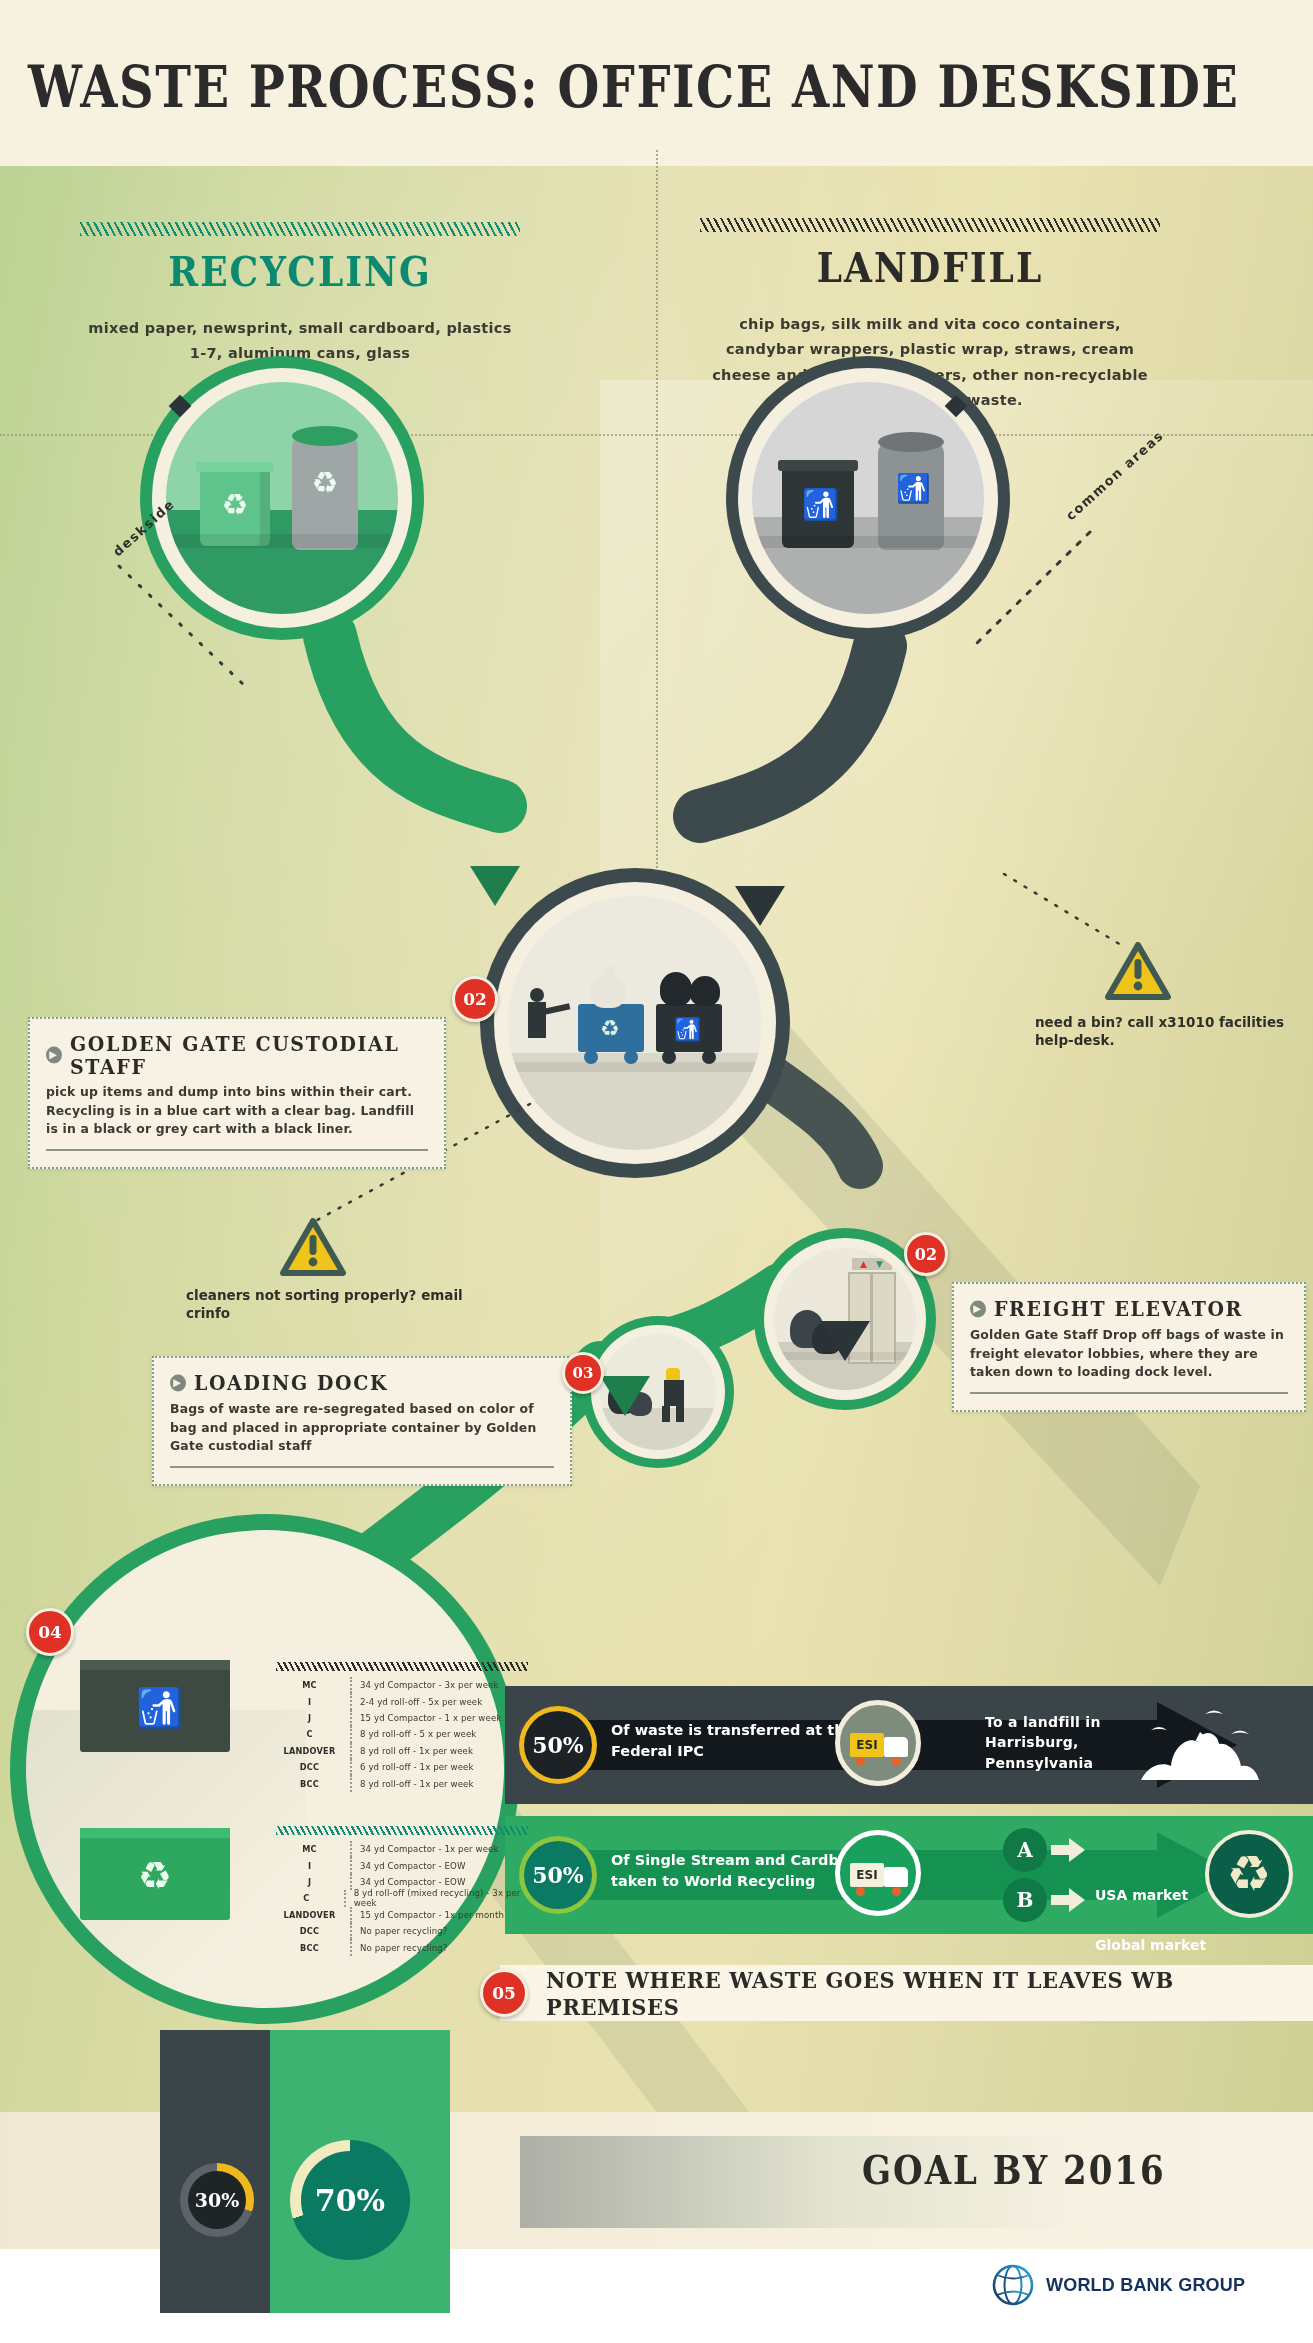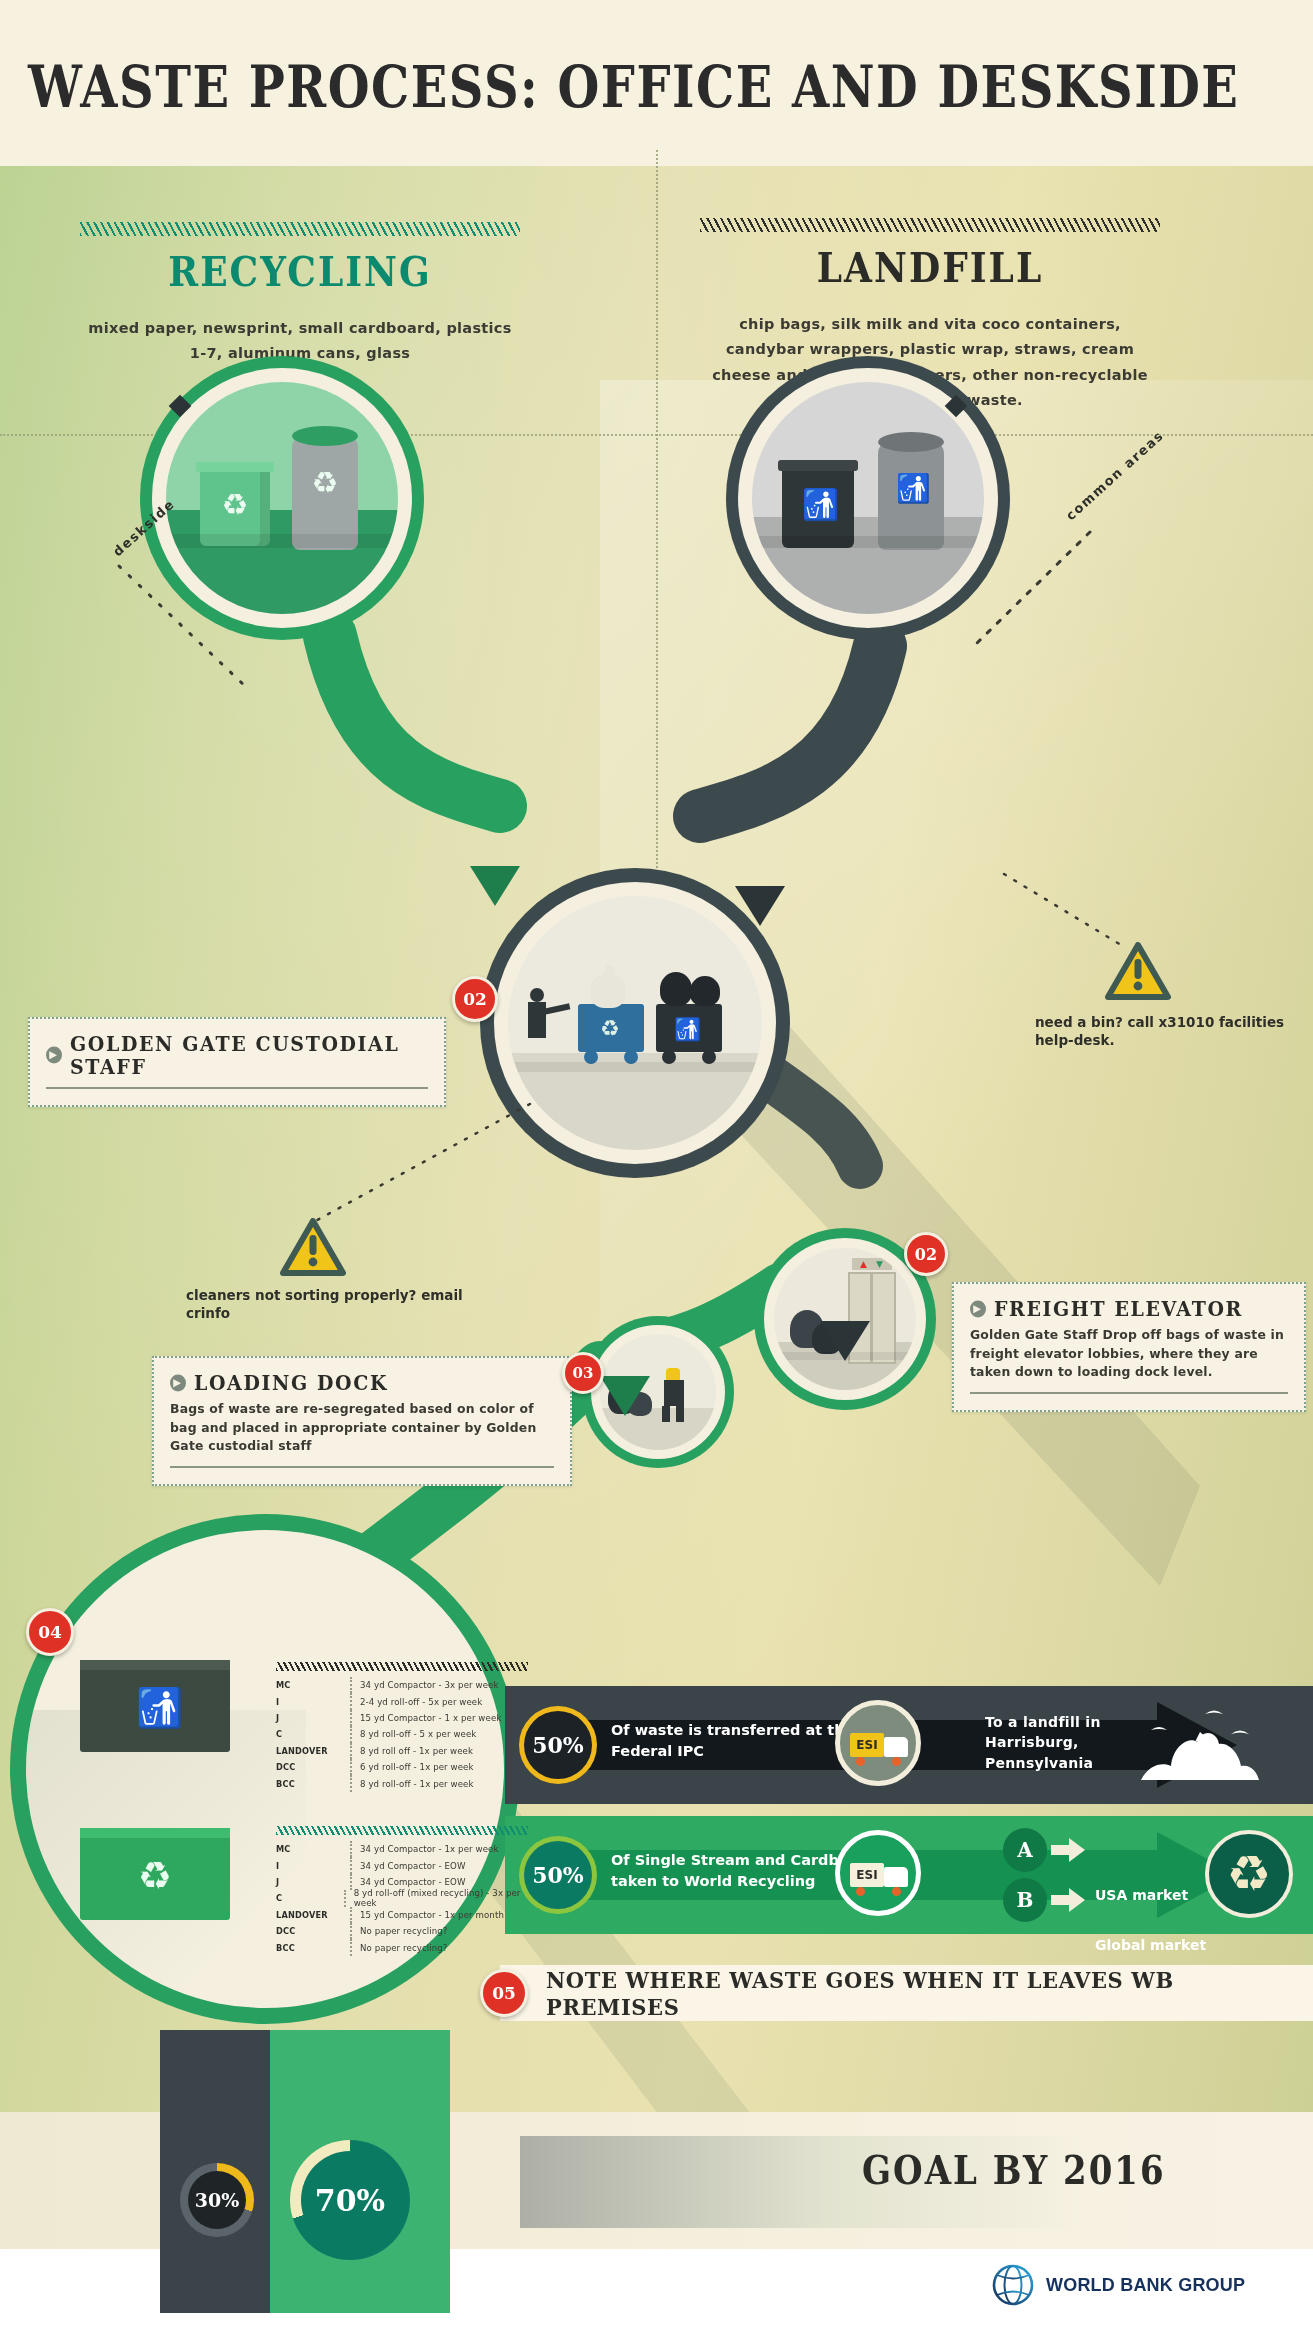--- a/index.html
+++ b/index.html
@@ -146,21 +146,21 @@
 
   
   .tbl { position:absolute; z-index:30; }
   .tbl-hatch{
     height:9px; width:100%;
     background-image: repeating-linear-gradient(62deg, currentColor 0 2px, transparent 2px 5px);
     margin-bottom:6px;
   }
   .trow { display:flex; align-items:center; height:16.4px; }
   .tkey {
-    width:74px; text-align:left; padding-right:7px;
+    width:74px; text-align:center; padding-right:7px;
     font-size:8.2px; font-weight:bold; color:#2c2c28; letter-spacing:.2px;
   }
   .tsep { width:0; border-left:2px dotted #9a9a8a; align-self:stretch; }
   .tval { padding-left:8px; font-size:8.6px; color:#3a3a33; letter-spacing:.1px; }
 
   
   .bar-wrap { position:absolute; z-index:25; }
   .bar-text { position:absolute; color:#fff; font-size:14.5px; line-height:1.45; font-weight:700; }
   .pct {
     position:absolute; border-radius:50%;
@@ -360,20 +360,21 @@
     <div style="position:absolute;left:62px;top:72px;width:8px;height:16px;background:#2f3638;"></div>
     <div style="position:absolute;left:76px;top:72px;width:8px;height:16px;background:#2f3638;"></div>
   </div>
   <div class="badge" style="left:562px;top:1352px;width:42px;height:42px;font-size:15px;">03</div>
 
   <div class="infobox" style="left:28px;top:1017px;width:418px;">
     <div class="ib-head">
       <span class="arrow-dot">▶</span>
       <span>GOLDEN GATE CUSTODIAL STAFF</span>
     </div>
+    <div class="ib-body">pick up items and dump into bins within their cart. Recycling is in a blue cart with a clear bag. Landfill is in a black or grey cart with a black liner.</div>
     <div class="ib-rule"></div>
   </div>
   <svg class="leader" style="left:300px;top:1100px;width:240px;height:130px;z-index:8;" viewBox="0 0 240 130">
     <line x1="230" y1="4" x2="10" y2="124" stroke="#3a3a33" stroke-width="2.5" stroke-dasharray="2,10" stroke-linecap="round"></line>
   </svg>
 
   <div class="warn" style="left:280px;top:1218px;">
     <svg width="66" height="60" viewBox="0 0 66 60">
       <polygon points="33,3 63,55 3,55" fill="#f0c419" stroke="#3f5a52" stroke-width="6" stroke-linejoin="round"></polygon>
       <rect x="29.5" y="17" width="7" height="20" rx="3.4" fill="#3f5a52"></rect>

